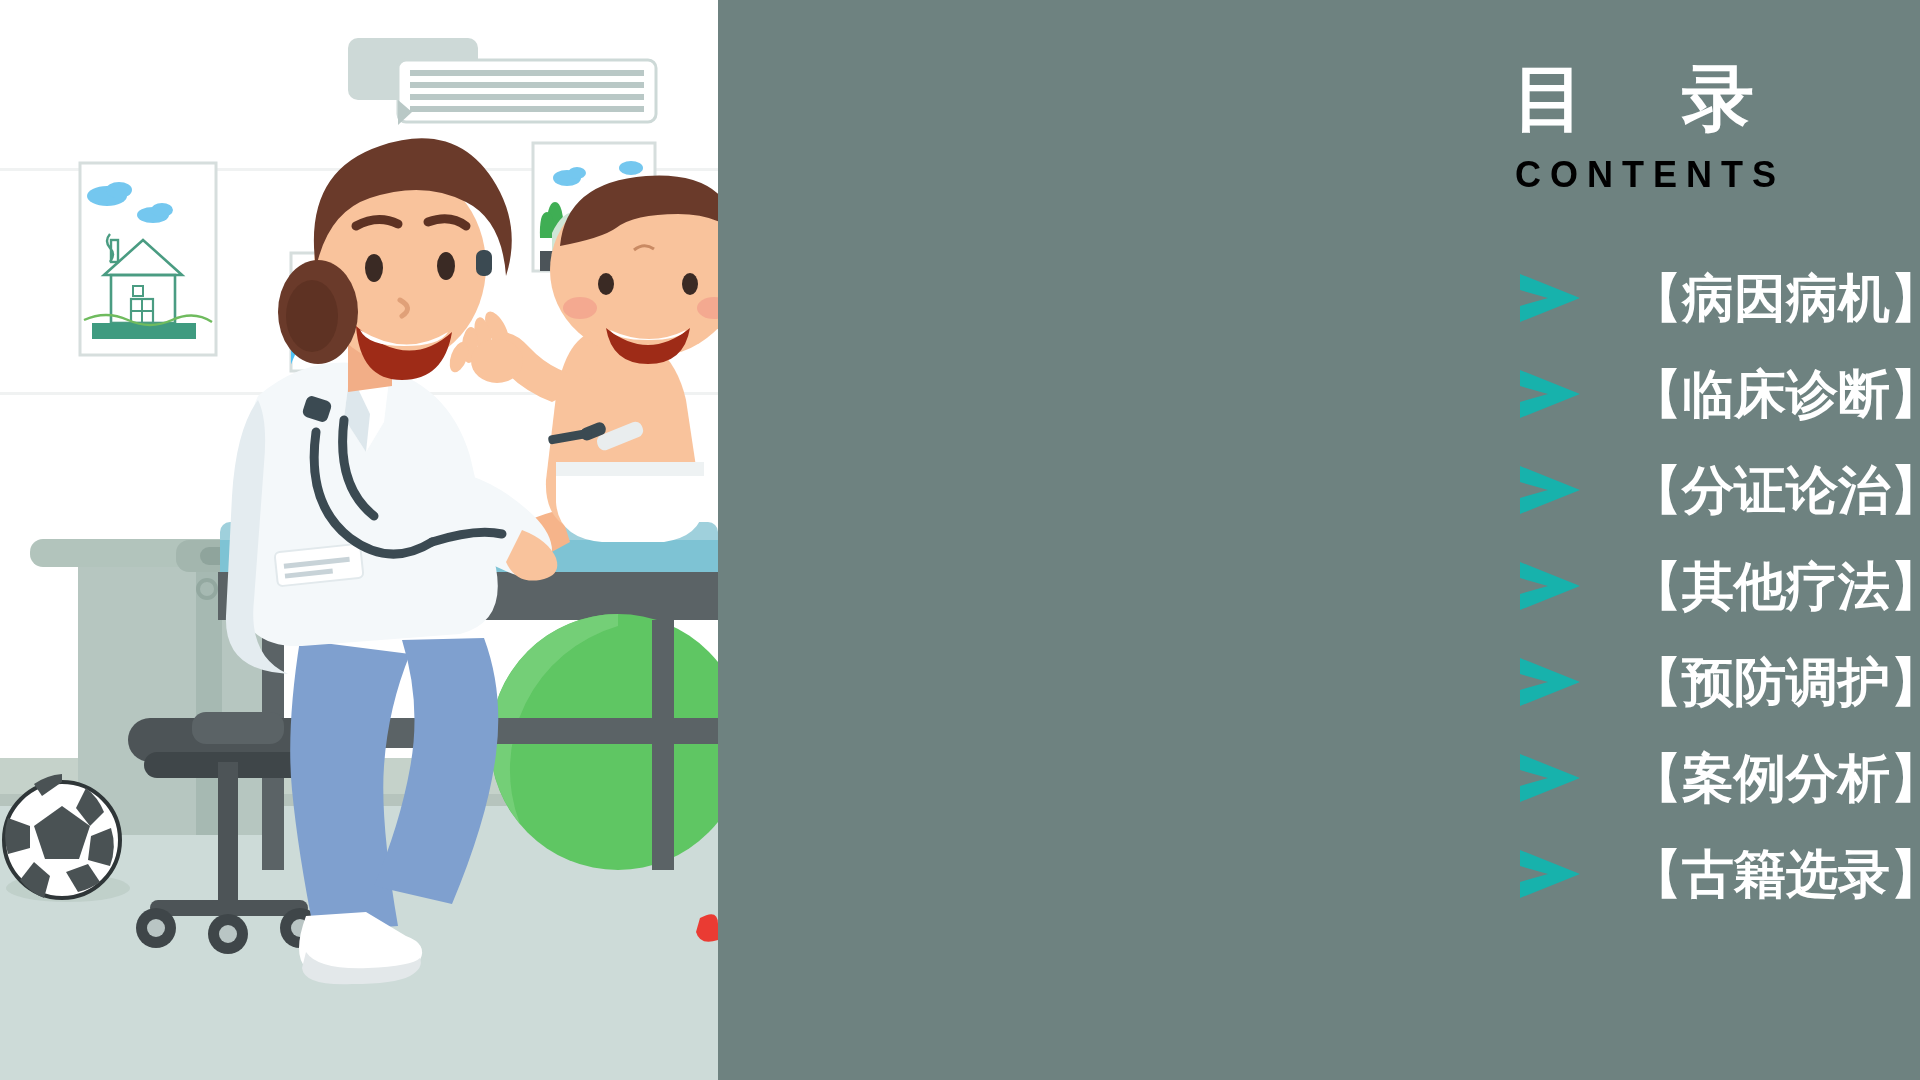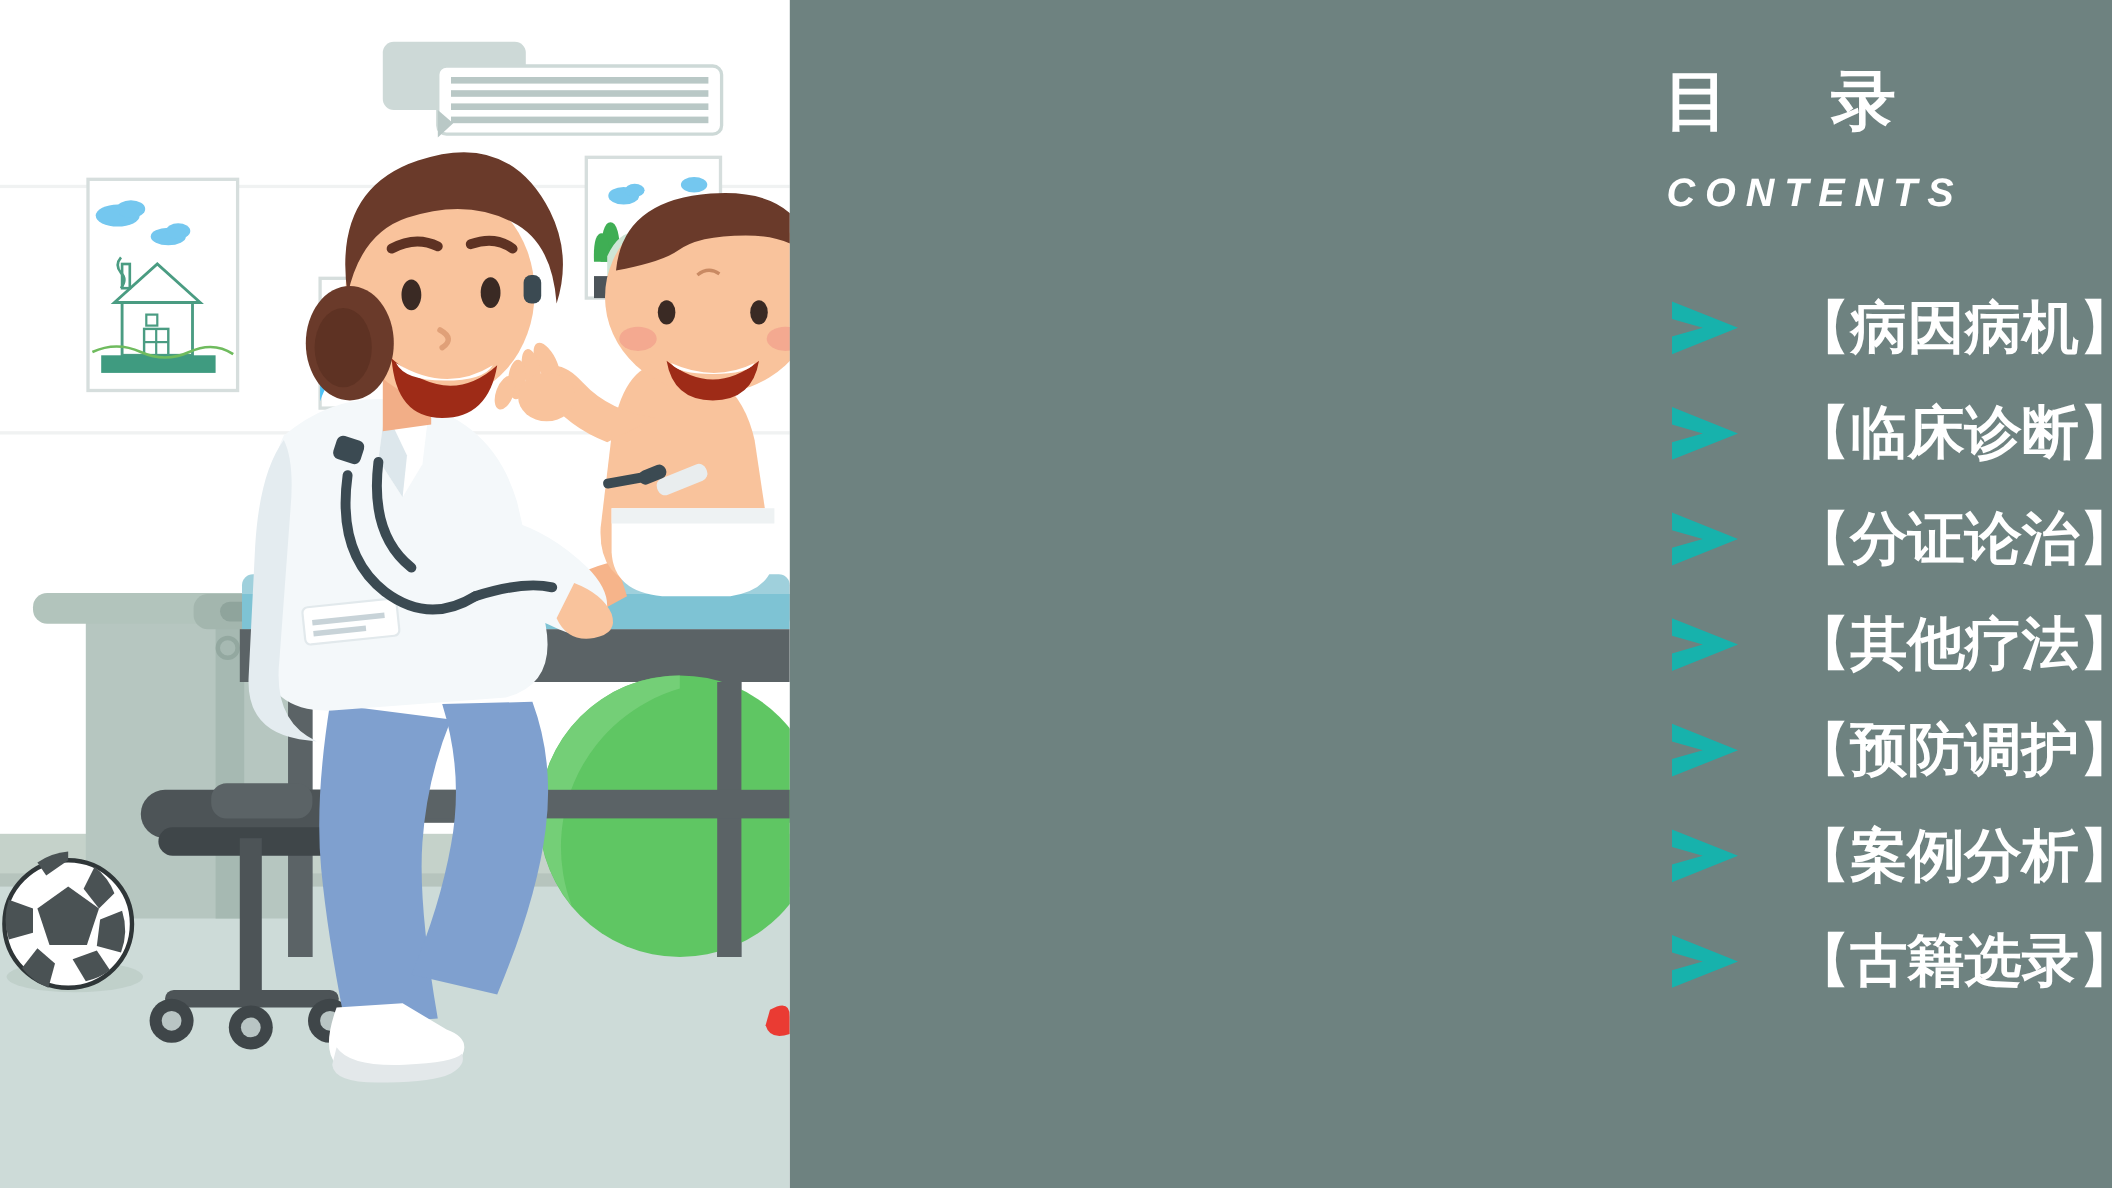--- a/index.html
+++ b/index.html
@@ -7,25 +7,25 @@
 
   .slide{position:relative;width:1920px;height:1080px;overflow:hidden;background:#ffffff;}
 
   
   .illus{position:absolute;left:0;top:0;width:718px;height:1080px;overflow:hidden;background:#ffffff;}
   .illus svg{position:absolute;left:0;top:0;}
 
   
   .panel{position:absolute;left:718px;top:0;width:1202px;height:1080px;background:#6e8280;}
 
-  .title-zh{position:absolute;left:795px;top:62px;color:#ffffff;font-size:59px;font-weight:bold;
+  .title-zh{position:absolute;left:795px;top:62px;color:#ffffff;font-size:72px;font-weight:bold;
             letter-spacing:36px;line-height:1;white-space:nowrap;
             font-family:"DejaVu Sans","Liberation Sans",sans-serif;}
-  .title-en{position:absolute;left:797px;top:157px;color:#ffffff;font-size:36px;font-weight:bold;
-            letter-spacing:9px;line-height:1;white-space:nowrap;font-style:italic;}
+  .title-en{position:absolute;left:797px;top:157px;color:#000000;font-size:36px;font-weight:bold;
+            letter-spacing:9px;line-height:1;white-space:nowrap;}
 
   .toc{position:absolute;left:800px;top:250px;width:600px;}
   .toc-item{display:flex;align-items:center;height:96px;}
   .bullet{width:64px;height:52px;flex:0 0 64px;margin-right:48px;position:relative;}
   .bullet svg{display:block;}
   .toc-label{color:#ffffff;font-size:52px;font-weight:bold;line-height:1;white-space:nowrap;
              font-family:"DejaVu Sans","Liberation Sans",sans-serif;}
 </style>
 </head>
 <body>

